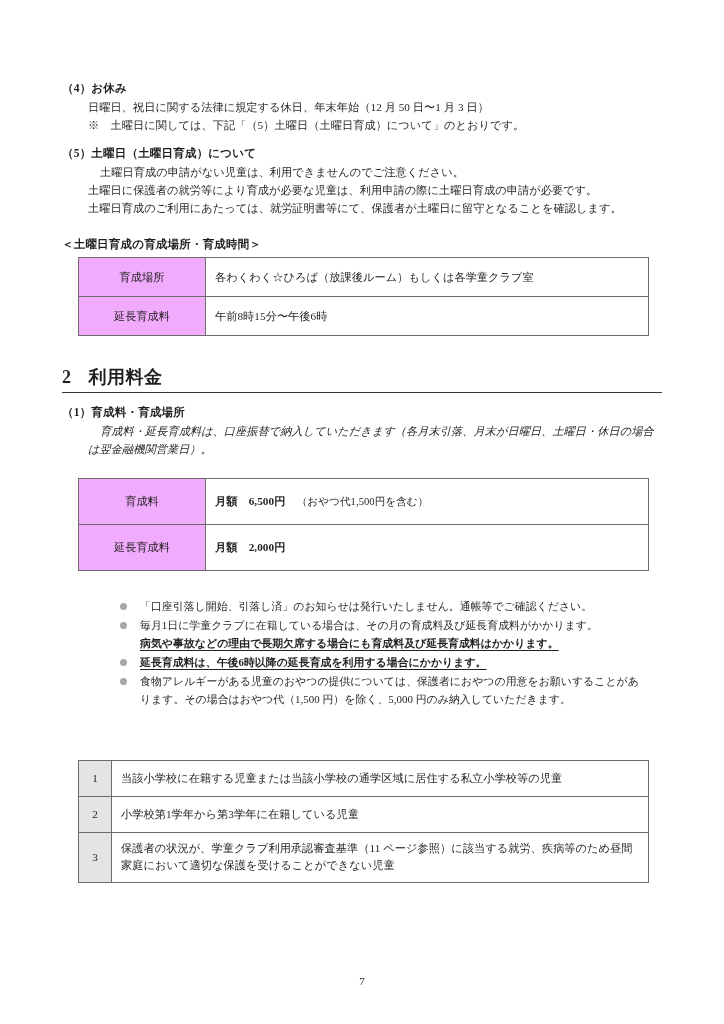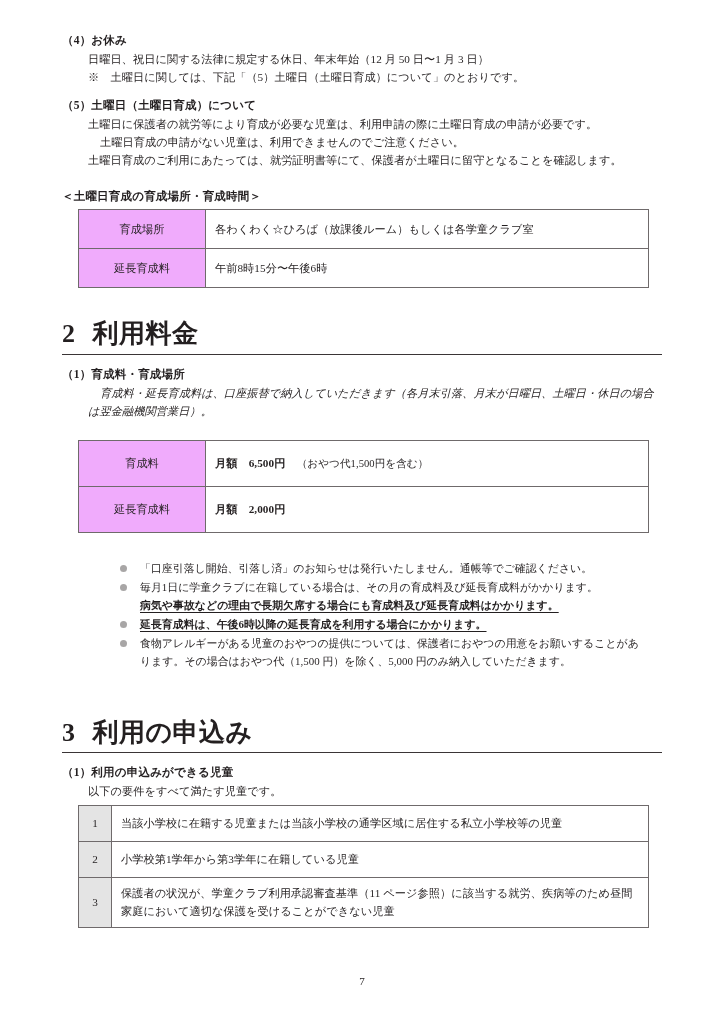--- a/index.html
+++ b/index.html
@@ -16,21 +16,21 @@
     overflow: hidden;
   }
 
   .page {
     position: absolute;
     left: 0;
     top: 0;
     width: 724px;
     height: 894px;
     box-sizing: border-box;
-    padding: 32px 62px 0 62px;
+    padding: 80px 62px 0 62px;
   }
 
   
   .sub-head {
     font-size: 11.5px;
     font-weight: bold;
     line-height: 1.55;
     letter-spacing: .2px;
     margin: 0;
     white-space: nowrap;
@@ -56,21 +56,21 @@
     text-indent: 12px;
     letter-spacing: .05px;
     font-style: italic;
   }
   .spacer-sm { height: 11px; }
   .spacer-md { height: 20px; }
   .spacer-lg { height: 30px; }
 
   
   .big-head {
-    font-size: 26px;
+    font-size: 18px;
     font-weight: bold;
     letter-spacing: .5px;
     margin: 0;
     padding: 0 0 3px 0;
     border-bottom: 1.4px solid #3a3536;
     display: block;
     line-height: 1.25;
   }
   .big-head .num {
     margin-right: 17px;
@@ -178,22 +178,22 @@
   <div>
     <p class="sub-head"><span>（4）</span><span>お休み</span></p>
     <p class="body-line">日曜日、祝日に関する法律に規定する休日、年末年始（12 月 50 日〜1 月 3 日）</p>
     <p class="body-line">※　土曜日に関しては、下記「（5）土曜日（土曜日育成）について」のとおりです。</p>
   </div>
 
   <div class="spacer-sm"></div>
 
   <div>
     <p class="sub-head"><span>（5）</span><span class="u">土曜日（土曜日育成）</span><span>について</span></p>
+    <p class="body-line ind">土曜日育成の申請がない児童は、利用できませんのでご注意ください。</p>
     <p class="body-line">土曜日に保護者の就労等により育成が必要な児童は、利用申請の際に土曜日育成の申請が必要です。</p>
-    <p class="body-line ind">土曜日育成の申請がない児童は、利用できませんのでご注意ください。</p>
     <p class="body-line">土曜日育成のご利用にあたっては、就労証明書等にて、保護者が土曜日に留守となることを確認します。</p>
   </div>
 
   <div class="spacer-md"></div>
 
   <p class="tbl-caption">＜土曜日育成の育成場所・育成時間＞</p>
   <table class="doc">
     <colgroup>
         <col class="c-label">
         <col class="c-val">
@@ -244,26 +244,20 @@
     <li><span>「口座引落し開始、引落し済」のお知らせは発行いたしません。通帳等でご確認ください。</span></li>
     <li><span>毎月1日に学童クラブに在籍している場合は、その月の育成料及び延長育成料がかかります。</span><span class="ul-line">病気や事故などの理由で長期欠席する場合にも育成料及び延長育成料はかかります。</span></li>
     <li>
         <span class="ul-line">延長育成料は、午後6時以降の延長育成を利用する場合にかかります。</span>
       </li>
     <li><span>食物アレルギーがある児童のおやつの提供については、保護者におやつの用意をお願いすることがあります。その場合はおやつ代（1,500 円）を除く、5,000 円のみ納入していただきます。</span></li>
   </ul>
 
   <div class="spacer-lg"></div>
 
-  <div>
-    <div class="big-head"><span class="num">3</span><span>利用の申込み</span></div>
-    <div class="spacer-sm"></div>
-    <p class="sub-head"><span>（1）</span><span>利用の申込みができる児童</span></p>
-    <p class="body-line">以下の要件をすべて満たす児童です。</p>
-  </div>
 
   <div style="height:5px"></div>
 
   <table class="doc">
     <colgroup>
         <col class="c-num">
         <col class="c-text">
       </colgroup>
     <tbody>
       <tr class="h34">

